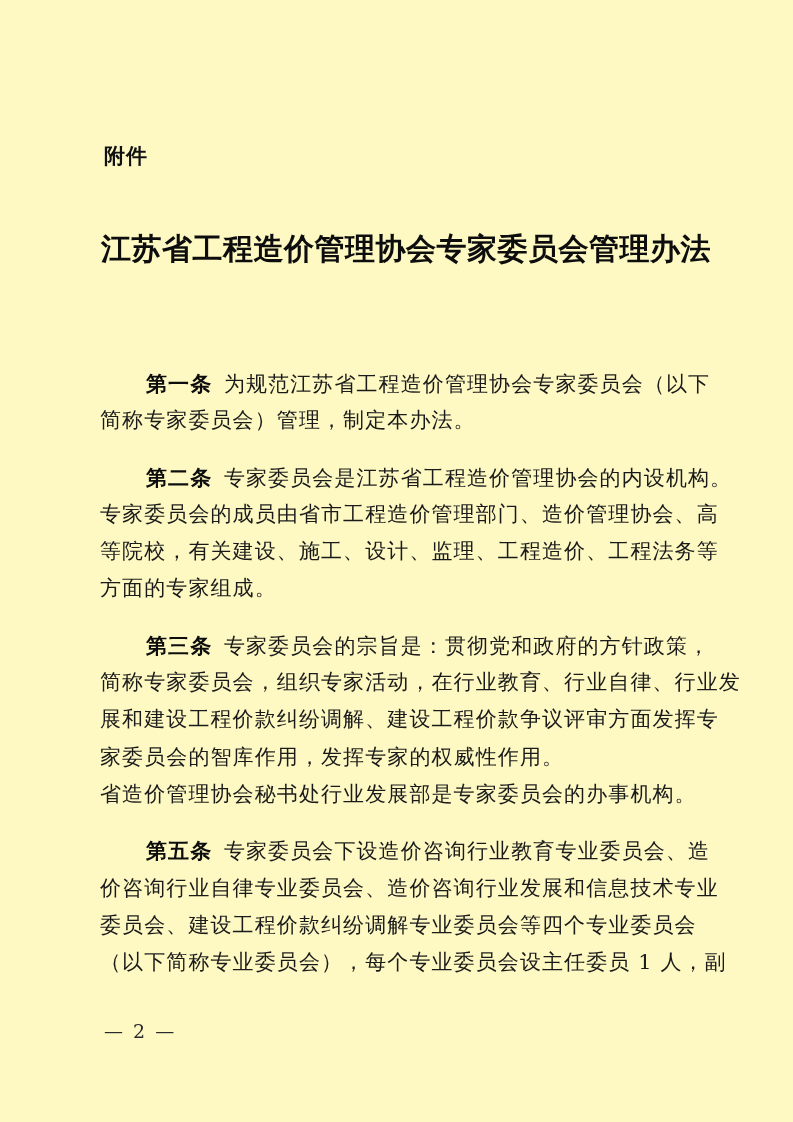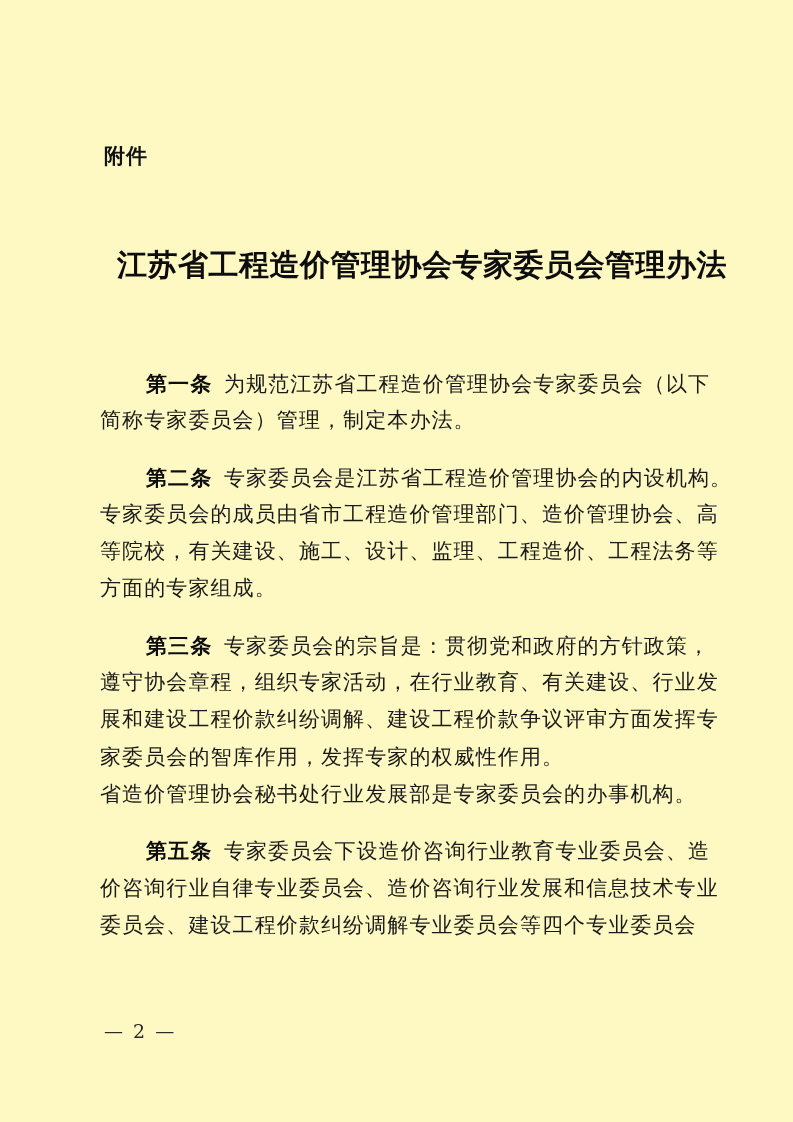--- a/index.html
+++ b/index.html
@@ -24,21 +24,21 @@
     font-weight: 700;
     letter-spacing: 1px;
     font-family: "DejaVu Sans", sans-serif;
     color: #111111;
   }
   .doc-title {
     position: absolute;
     left: 100px;
     top: 229px;
     width: 612px;
-    margin: 16px;
+    margin: 0;
     text-align: center;
     font-size: 30px;
     font-weight: 700;
     letter-spacing: 0.5px;
     white-space: nowrap;
     font-family: "DejaVu Serif", serif;
     color: #0d0d0d;
   }
   .doc-body {
     position: absolute;
@@ -82,24 +82,25 @@
   <h1 class="doc-title">江苏省工程造价管理协会专家委员会管理办法</h1>
 
   <div class="doc-body">
       <div class="line first"><span class="head">第一条</span> 为规范江苏省工程造价管理协会专家委员会（以下</div>
       <div class="line">简称专家委员会）管理，制定本办法。</div>
       <div class="line first"><span class="head">第二条</span> 专家委员会是江苏省工程造价管理协会的内设机构。</div>
       <div class="line">专家委员会的成员由省市工程造价管理部门、造价管理协会、高</div>
       <div class="line">等院校，有关建设、施工、设计、监理、工程造价、工程法务等</div>
       <div class="line">方面的专家组成。</div>
       <div class="line first"><span class="head">第三条</span> 专家委员会的宗旨是：贯彻党和政府的方针政策，</div>
-      <div class="line">遵守协会章程，组织专家活动，在行业教育、有关建设、行业发</div>
+      <div class="line">简称专家委员会，组织专家活动，在行业教育、行业自律、行业发</div>
       <div class="line">展和建设工程价款纠纷调解、建设工程价款争议评审方面发挥专</div>
       <div class="line">家委员会的智库作用，发挥专家的权威性作用。</div>
       <div class="line">省造价管理协会秘书处行业发展部是专家委员会的办事机构。</div>
       <div class="line first"><span class="head">第五条</span> 专家委员会下设造价咨询行业教育专业委员会、造</div>
       <div class="line">价咨询行业自律专业委员会、造价咨询行业发展和信息技术专业</div>
       <div class="line">委员会、建设工程价款纠纷调解专业委员会等四个专业委员会</div>
+      <div class="line">（以下简称专业委员会），每个专业委员会设主任委员 1 人，副</div>
     </div>
 
   <div class="page-footer">— 2 —</div>
 
 </div>
 
 </body></html>

